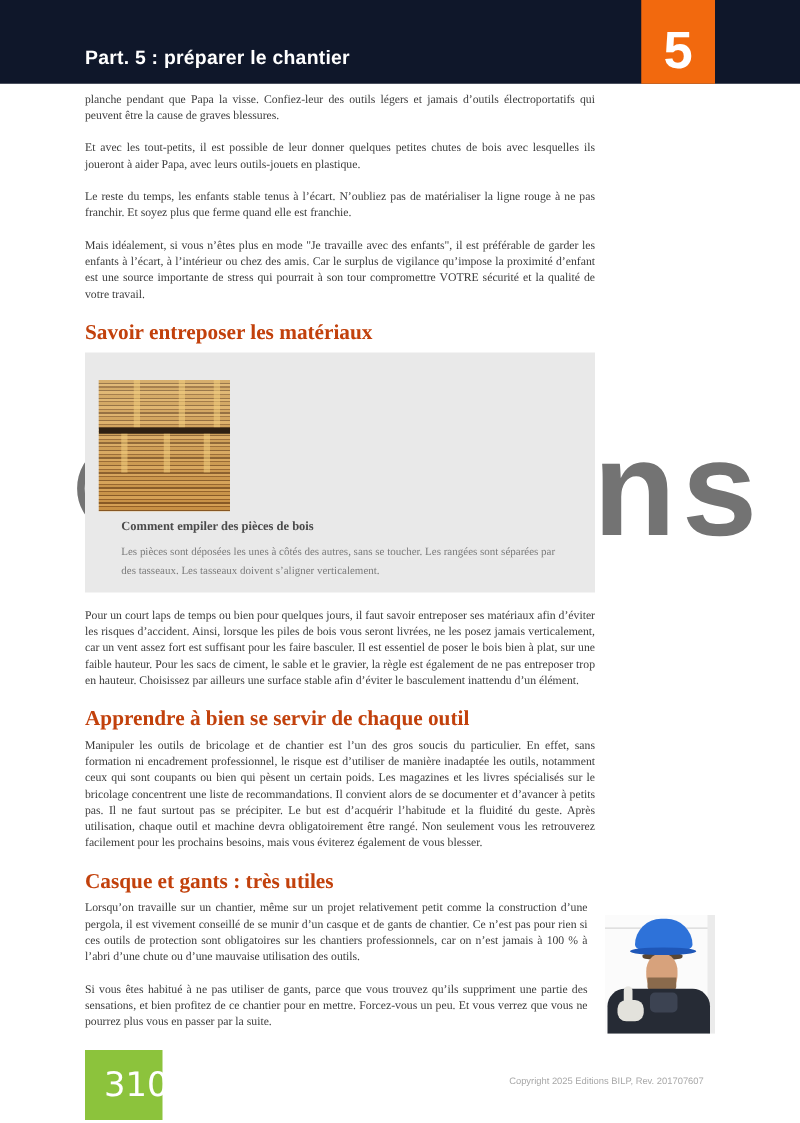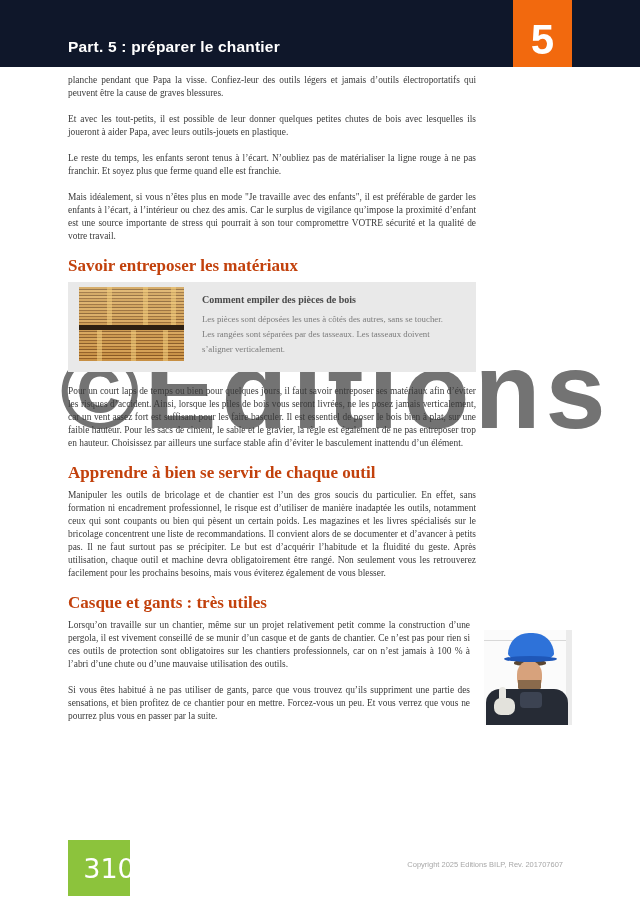--- a/index.html
+++ b/index.html
@@ -18,21 +18,21 @@
   .watermark { position:absolute; left:60px; top:348px; z-index:1; color:#737373; font-weight:bold; line-height:0.8; pointer-events:none; }
   .watermark .wm1 { font-size:108px; letter-spacing:5px; }
   .watermark .wm2 { font-size:108px; letter-spacing:2px; }
 
   
   .content { position:absolute; top:59px; left:0; width:544px; padding:15px 68px 0 68px; z-index:2;font-family:Liberation Serif, serif; }
   .content p.body { font-size:9.4px; line-height:13px; color:#3b3b3b; text-align:justify; margin:0 0 13px 0; }
   h2.section-heading { color:#c2410c; font-size:17px; font-weight:bold; margin:0 0 6px 0; line-height:20px; }
 
   
-  .callout { display:flex; background:#e9e9e9; padding:5px 30px 10px 11px; margin:0 0 13px 0; min-height:90px; }
+  .callout { display:flex; background:#e9e9e9; padding:22px 30px 10px 11px; margin:0 0 13px 0; min-height:90px;flex-direction:column; }
   .wood-photo { position:relative; width:105px; height:74px; flex:0 0 105px; overflow:hidden;
     background:repeating-linear-gradient(180deg,#c99a4e 0 2px,#7a5526 2px 3px,#d8ab5f 3px 5px,#8a5f2a 5px 6px); }
   .wood-photo .tint { position:absolute; inset:0; background:linear-gradient(180deg,rgba(255,235,200,0.25),rgba(190,95,20,0.18)); }
   .wood-photo .band { position:absolute; left:0; top:38px; width:100%; height:5px; background:#2e2012; }
   .wood-photo .tassel { position:absolute; width:5px; background:rgba(243,205,126,0.55); }
   .t1 { left:28px; top:0; height:38px; } .t2 { left:64px; top:0; height:38px; } .t3 { left:92px; top:0; height:38px; }
   .t4 { left:18px; top:43px; height:31px; } .t5 { left:52px; top:43px; height:31px; } .t6 { left:84px; top:43px; height:31px; }
   .callout-body { margin-left:18px; padding-top:7px; }
   .callout-title { font-size:10px; font-weight:bold; color:#4a4a4a; margin-bottom:7px; }
   .callout-text { font-size:8.8px; line-height:15px; color:#7b7b7b; text-align:left; }
@@ -73,21 +73,21 @@
     <div class="header-title">Part. 5 : préparer le chantier</div>
     <div class="chapter-badge">
       <span>5</span>
     </div>
   </header>
 
   <main class="content">
 
     <p class="body">planche pendant que Papa la visse. Confiez-leur des outils légers et jamais d’outils électroportatifs qui peuvent être la cause de graves blessures.</p>
     <p class="body">Et avec les tout-petits, il est possible de leur donner quelques petites chutes de bois avec lesquelles ils joueront à aider Papa, avec leurs outils-jouets en plastique.</p>
-    <p class="body">Le reste du temps, les enfants seront tenus à l’écart. N’oubliez pas de matérialiser la ligne rouge à ne pas franchir. Et soyez plus que ferme quand elle est franchie.</p>
+    <p class="body">Le reste du temps, les enfants stable tenus à l’écart. N’oubliez pas de matérialiser la ligne rouge à ne pas franchir. Et soyez plus que ferme quand elle est franchie.</p>
     <p class="body">Mais idéalement, si vous n’êtes plus en mode "Je travaille avec des enfants", il est préférable de garder les enfants à l’écart, à l’intérieur ou chez des amis. Car le surplus de vigilance qu’impose la proximité d’enfant est une source importante de stress qui pourrait à son tour compromettre VOTRE sécurité et la qualité de votre travail.</p>
 
     <h2 class="section-heading">Savoir entreposer les matériaux</h2>
 
     <div class="callout">
       <div class="wood-photo">
         <div class="tint"></div>
         <div class="tassel t1"></div>
         <div class="tassel t2"></div>
         <div class="tassel t3"></div>

